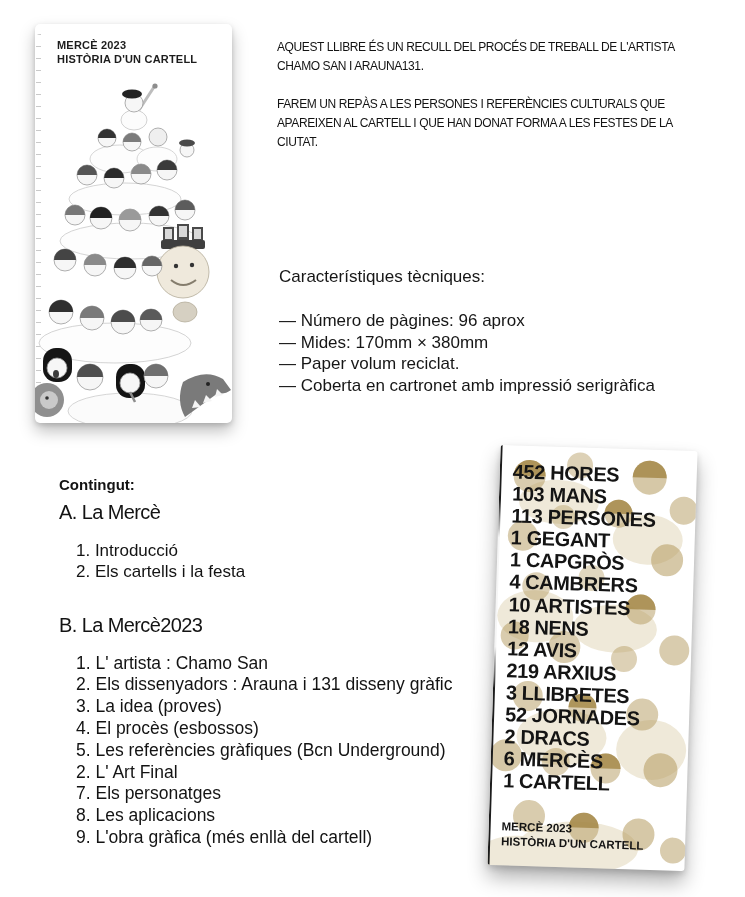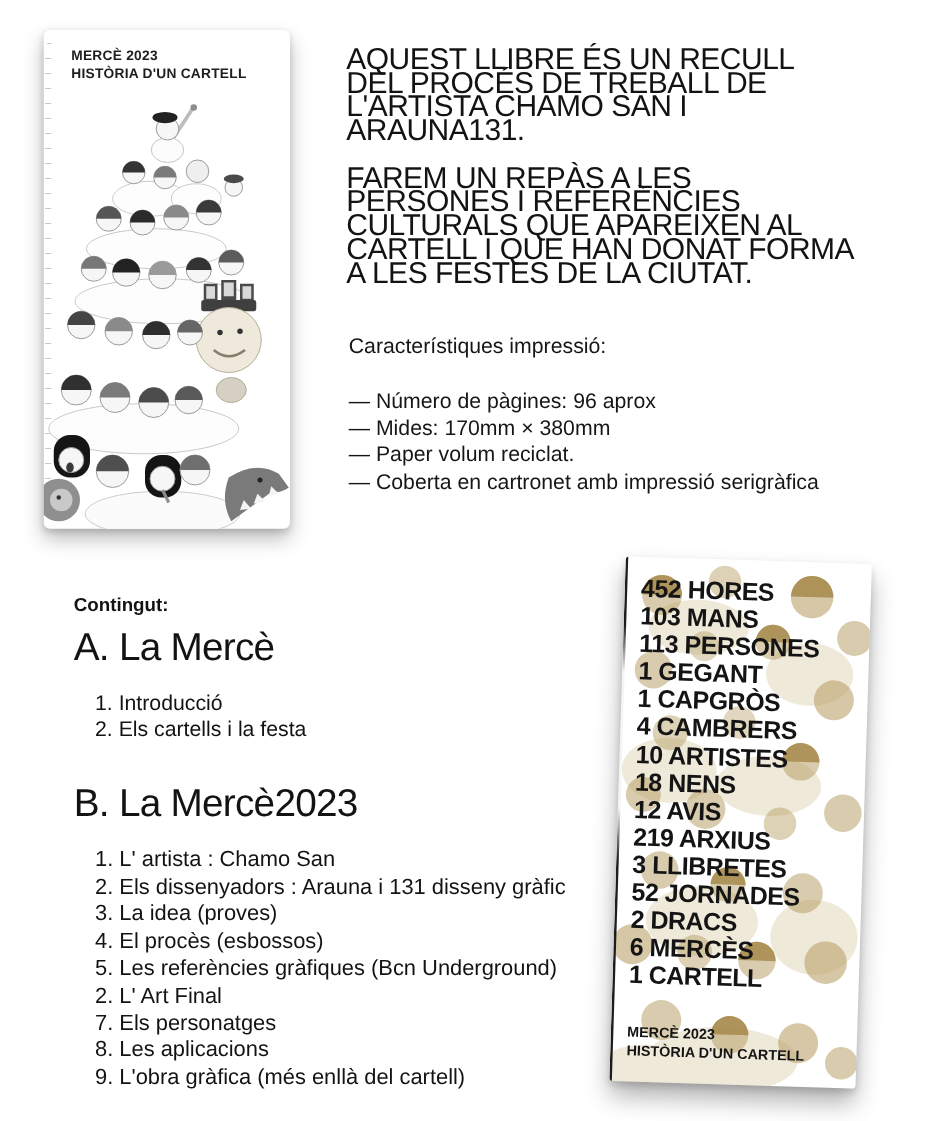--- a/index.html
+++ b/index.html
@@ -20,31 +20,31 @@
   }
   .front-title{
     position:absolute;left:22px;top:14px;font-size:11px;font-weight:bold;
     line-height:1.3;letter-spacing:.2px;color:#1d1d1d;white-space:nowrap;
   }
   .front-title span{display:block;}
   .front-art{position:absolute;left:0;top:56px;width:197px;height:343px;}
   
   .intro{
     position:absolute;left:277px;top:38px;width:408px;
-    font-size:24px;line-height:19px;letter-spacing:-.4px;color:#131313;
+    font-size:12px;line-height:19px;letter-spacing:-.4px;color:#131313;
   }
   .intro p{margin:0 0 19px 0;}
   
   .specs{position:absolute;left:279px;top:267px;width:462px;font-size:17px;color:#161616;}
   .specs h3{margin:0;font-size:17px;font-weight:normal;letter-spacing:0;}
   .specs ul{list-style:none;margin:23px 0 0 0;padding:0;line-height:21.5px;}
   
   .contents{position:absolute;left:59px;top:476px;width:470px;color:#131313;}
   .contents h4{margin:0;font-size:15px;font-weight:bold;}
-  .contents h2{margin:8px 0 3px 0;font-size:31px;font-weight:normal;letter-spacing:-.6px;line-height:1.1;}
+  .contents h2{margin:8px 0 3px 0;font-size:20px;font-weight:normal;letter-spacing:-.6px;line-height:1.1;}
   .contents h2.second{margin-top:31px;}
   .contents ol{list-style:none;margin:17px;padding:0;}
   .list-a{font-size:17px;line-height:21.3px;}
   .list-b{font-size:17.5px;line-height:21.8px;}
   
   .book-back{
     left:494px;top:448px;width:197px;height:420px;border-radius:3px;
     transform:rotate(1.8deg);transform-origin:50% 50%;overflow:hidden;
     box-shadow:0 12px 20px rgba(0,0,0,.30),0 3px 6px rgba(0,0,0,.15);
   }
@@ -170,21 +170,21 @@
     </g>
   </svg>
 </div>
 
 <section class="intro">
   <p>AQUEST LLIBRE ÉS UN RECULL DEL PROCÉS DE TREBALL DE L'ARTISTA CHAMO SAN I ARAUNA131.</p>
   <p>FAREM UN REPÀS A LES PERSONES I REFERÈNCIES CULTURALS QUE APAREIXEN AL CARTELL I QUE HAN DONAT FORMA A LES FESTES DE LA CIUTAT.</p>
 </section>
 
 <section class="specs">
-  <h3>Característiques impressió:</h3>
+  <h3>Característiques tècniques:</h3>
   <ul>
     <li>— Número de pàgines: 96 aprox</li>
     <li>— Mides: 170mm × 380mm</li>
     <li>— Paper volum reciclat.</li>
     <li>— Coberta en cartronet amb impressió serigràfica</li>
   </ul>
 </section>
 
 <section class="contents">
   <h4>Contingut:</h4>

